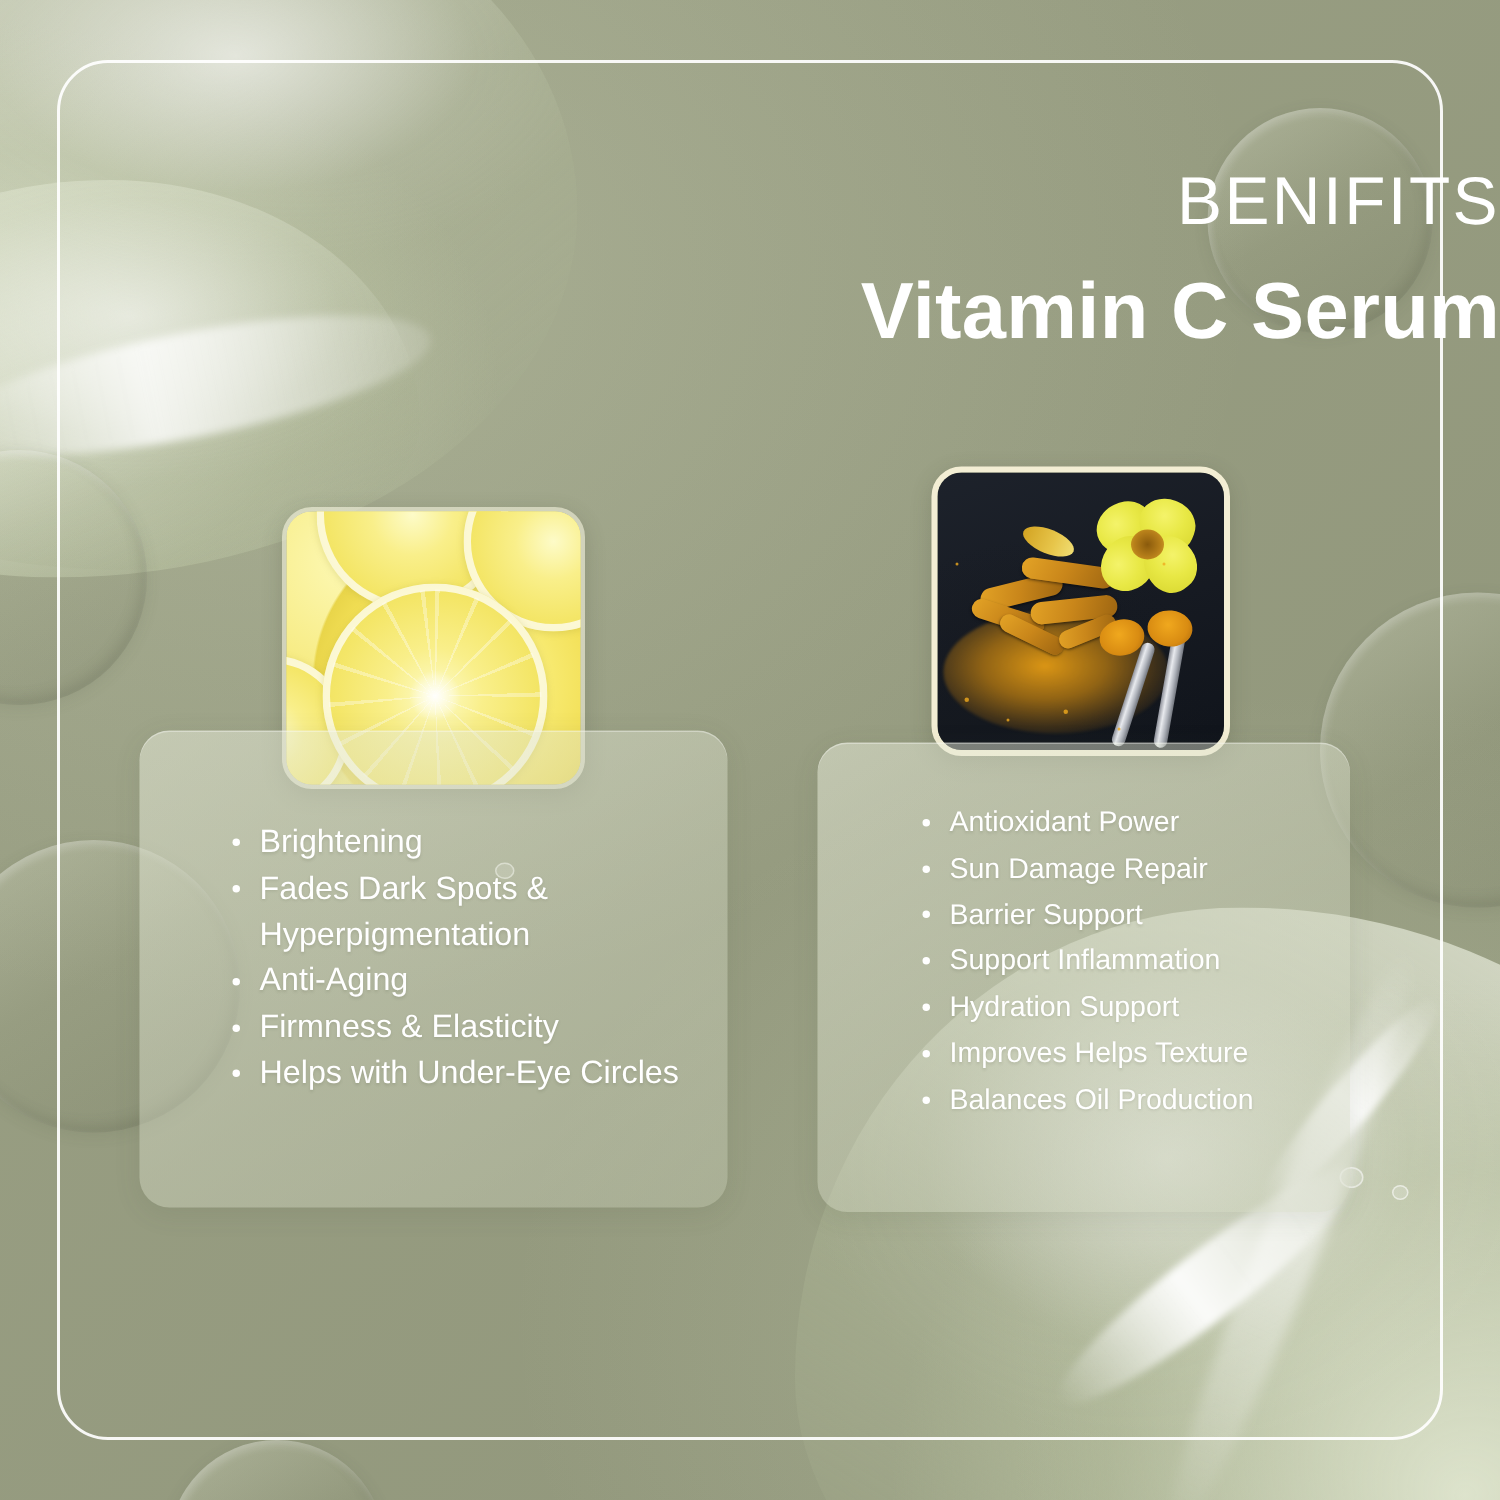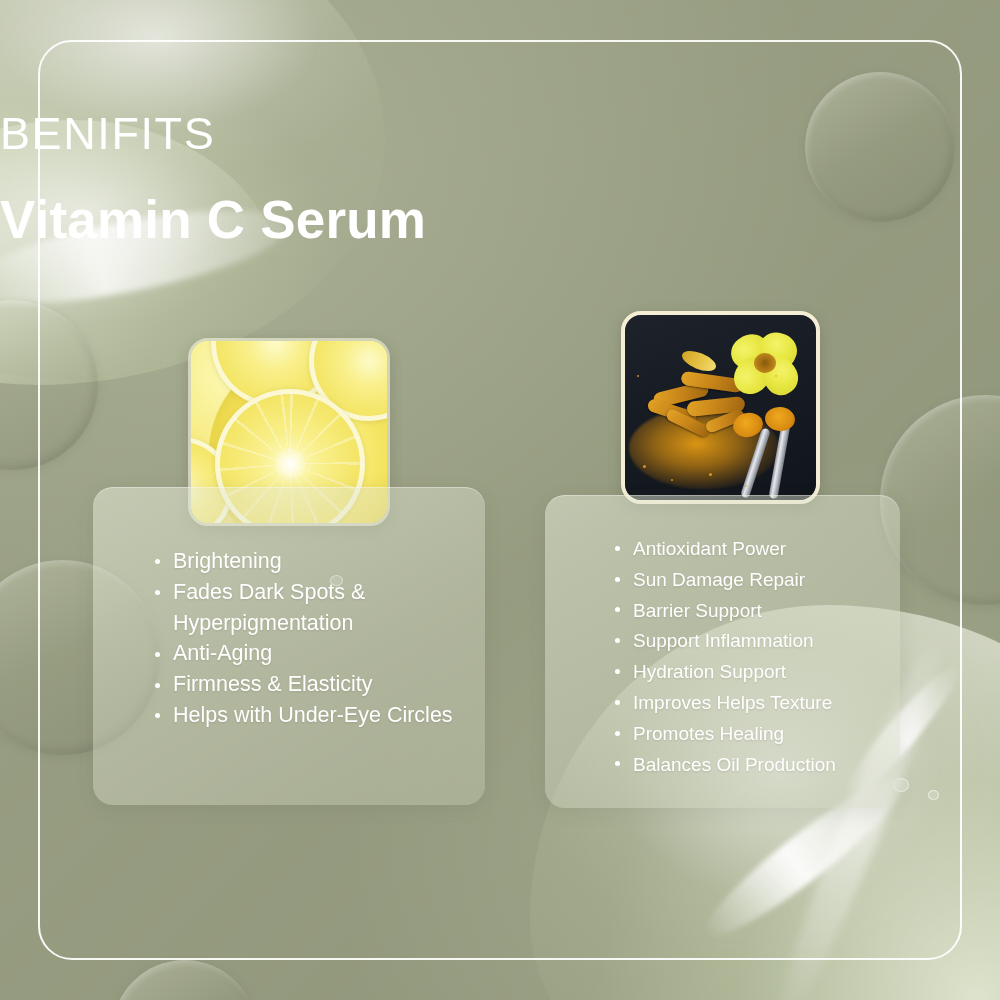--- a/index.html
+++ b/index.html
@@ -156,37 +156,37 @@
     border-radius: 34px;
     pointer-events: none;
   }
 
   
   .headings {
     position: absolute;
     left: 0;
     right: 0;
     top: 110px;
-    text-align: left;
+    text-align: right;
   }
   .title-sub {
     font-size: 45px;
     font-weight: 300;
     color: #ffffff;
     letter-spacing: 1.6px;
     line-height: 1.05;
     margin: 0;
   }
   .title-main {
     font-size: 53px;
     font-weight: 700;
     color: #ffffff;
     letter-spacing: 0.2px;
     line-height: 1.1;
-    margin: 34px 0 0 0;
+    margin: 22px 0 0 0;
   }
 
   
   .thumb {
     position: absolute;
     border-radius: 20px;
     overflow: hidden;
     box-shadow: 0 4px 14px rgba(60,64,46,0.20);
   }
   .thumb-left {
@@ -463,17 +463,16 @@
       <li>Firmness &amp; Elasticity</li>
       <li>Helps with Under-Eye Circles</li>
     </ul>
   <ul class="list list-right" id="list-right">
       <li>Antioxidant Power</li>
       <li>Sun Damage Repair</li>
       <li>Barrier Support</li>
       <li>Support Inflammation</li>
       <li>Hydration Support</li>
       <li>Improves Helps Texture</li>
-      <li>Promotes Healing</li>
       <li>Balances Oil Production</li>
     </ul>
 
 </div>
 
 </body></html>

